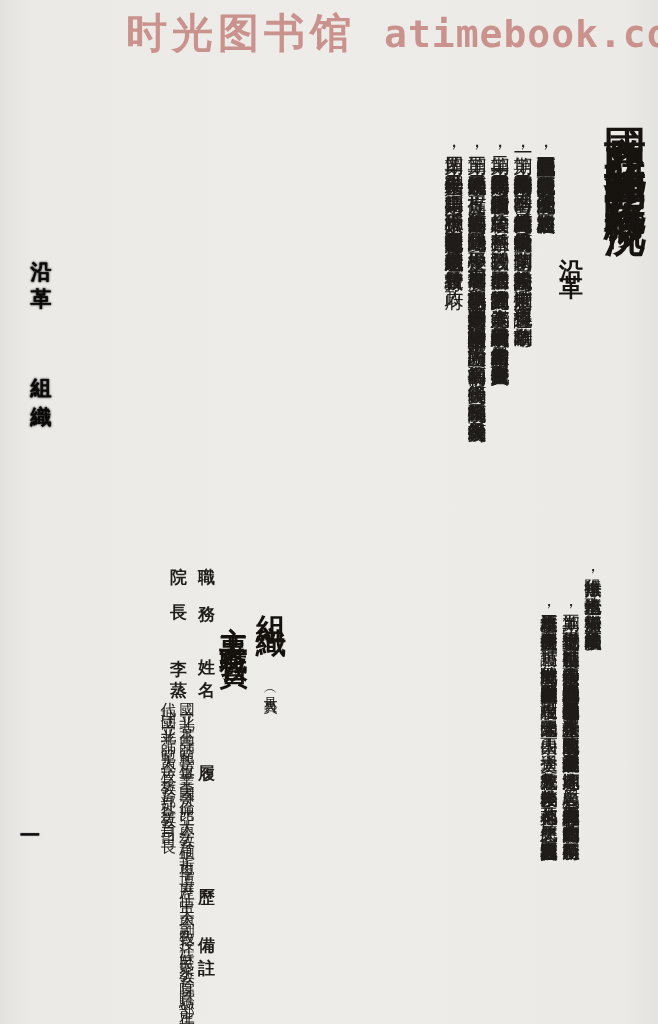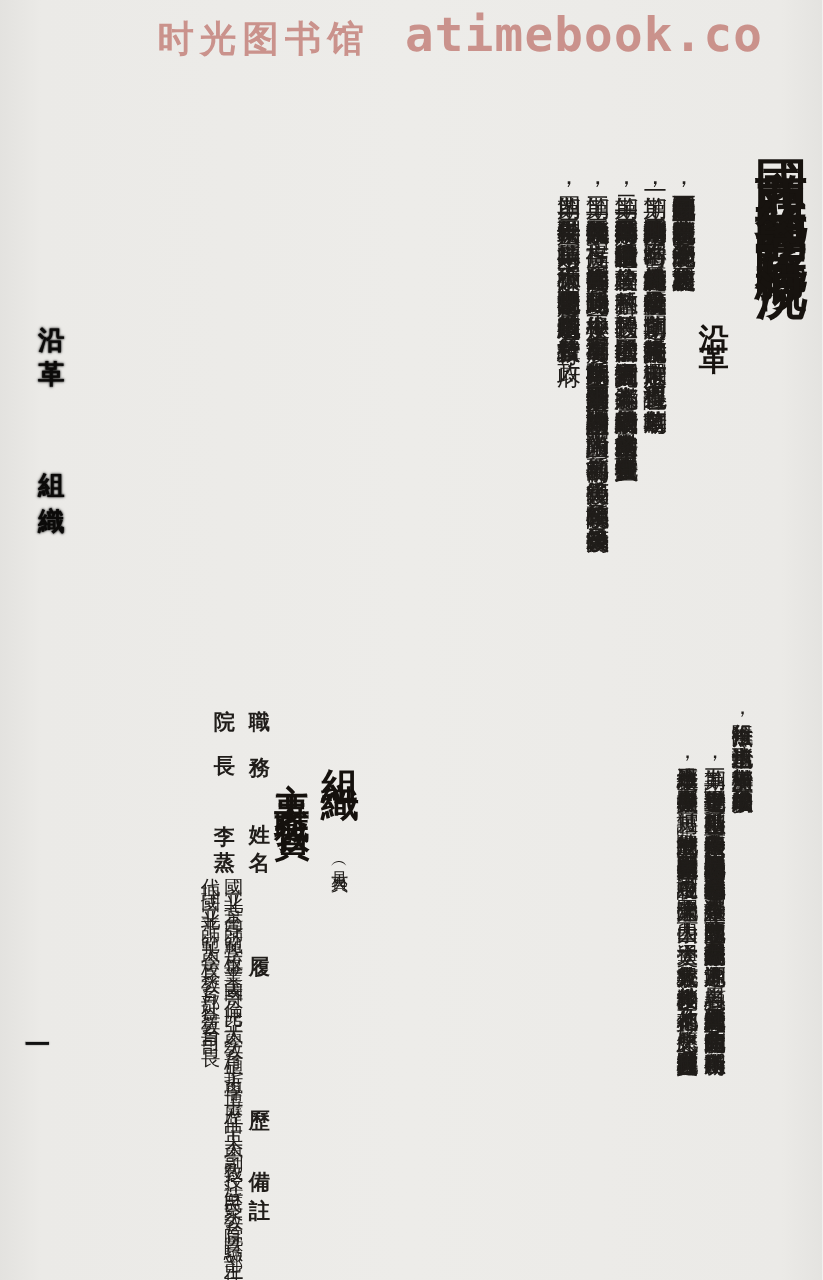--- a/index.html
+++ b/index.html
@@ -8,21 +8,21 @@
     background:linear-gradient(90deg,#e3e2df 0,#ebeae7 5%,#edecE9 50%,#ebeae7 95%,#e4e3e0 100%);
     font-family:"DejaVu Serif","Liberation Serif",serif;
     color:#201d1a;
   }
   .page{position:absolute;inset:0;}
   
   .watermark{
     position:absolute;top:6px;left:126px;display:flex;align-items:baseline;gap:28px;
     white-space:nowrap;font-weight:bold;opacity:.85;
   }
-  .wm-cn{font-family:"DejaVu Sans","Liberation Sans",sans-serif;font-size:29px;letter-spacing:5px;text-align:right;}
+  .wm-cn{font-family:"DejaVu Sans","Liberation Sans",sans-serif;font-size:41px;letter-spacing:5px;text-align:right;}
   .wm-en{font-family:"DejaVu Sans Mono","Liberation Mono",monospace;font-size:38px;letter-spacing:1px;}
   
   .v{writing-mode:vertical-rl;}
   .upright{text-orientation:upright;}
   
   .doc-title{
     position:absolute;top:94px;left:600px;height:620px;
     font-size:42px;font-weight:bold;letter-spacing:8px;line-height:50px;color:#17130f;
   }
   

